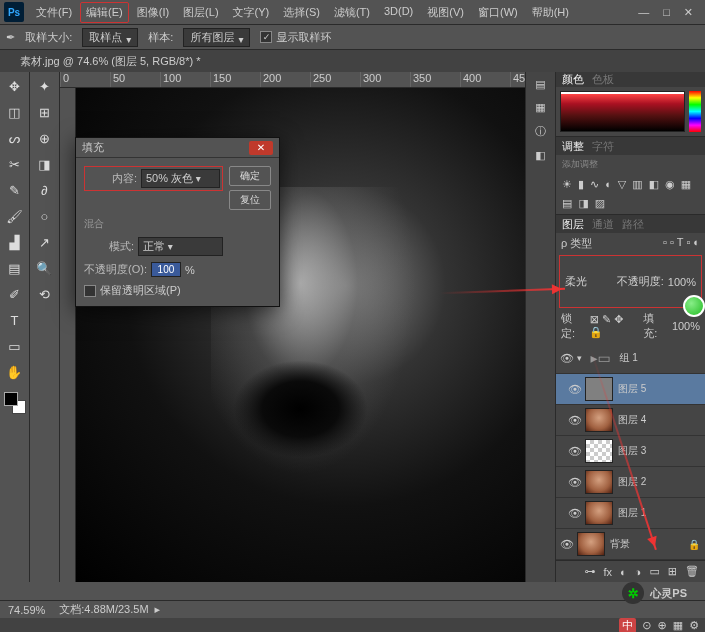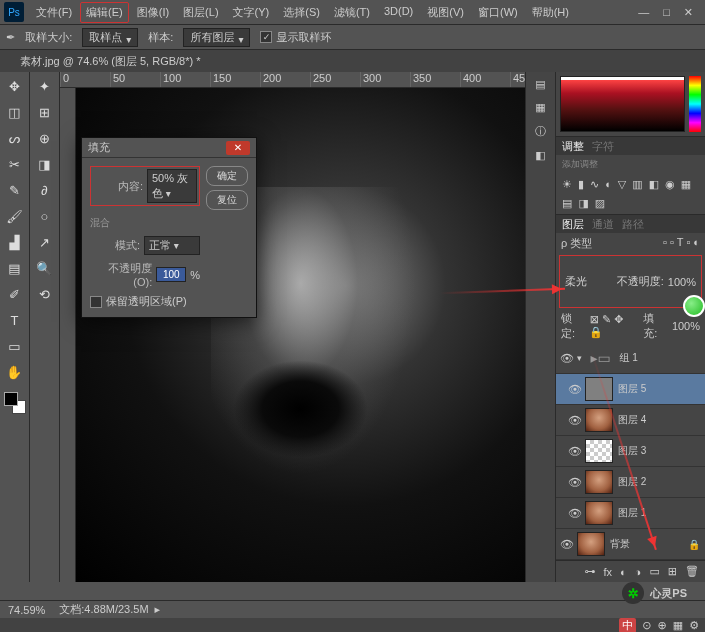--- a/index.html
+++ b/index.html
@@ -1,18 +1,18 @@
 <!DOCTYPE html>
 <html><head>
 <meta charset="utf-8">
 <style>
 *{margin:0;padding:0;box-sizing:border-box;font-family:"Microsoft YaHei",Arial,sans-serif;font-size:11px;color:#ccc;user-select:none}
 body{background:#535353;width:705px;height:632px;overflow:hidden;position:relative}
 .titlebar{height:24px;background:#535353;display:flex;align-items:center;padding:0 4px}
-.ps-logo{width:20px;height:20px;background:#001e36;color:#31a8ff;font-weight:normal;font-size:10px;display:flex;align-items:center;justify-content:center;border-radius:2px;margin-right:6px}
+.ps-logo{width:20px;height:20px;background:#001e36;color:#31a8ff;font-weight:bold;font-size:10px;display:flex;align-items:center;justify-content:center;border-radius:2px;margin-right:6px}
 .menu{display:flex;gap:2px}
 .menu span{padding:3px 6px;cursor:default}
 .menu span.hl{border:1px solid #c33;border-radius:2px;padding:2px 5px}
 .win-ctrl{margin-left:auto;display:flex;gap:14px;padding-right:8px;font-size:12px}
 .optbar{height:26px;background:#535353;border-top:1px solid #2a2a2a;border-bottom:1px solid #2a2a2a;display:flex;align-items:center;padding:0 6px;gap:10px}
 .dd{background:#3a3a3a;border:1px solid #222;padding:1px 6px;font-size:10px;display:inline-flex;align-items:flex-end;gap:4px}
 .chk{display:flex;align-items:center;gap:4px;font-size:10px}
 .chk .box{width:12px;height:12px;border:1px solid #888;display:flex;align-items:center;justify-content:center;font-size:9px;background:#333}
 .tabbar{height:22px;background:#424242;display:flex;align-items:center;padding-left:20px;font-size:10px;color:#aaa}
 .main{display:flex;height:510px}
@@ -52,33 +52,33 @@
 .layer.nested{padding-left:12px}
 .eye{width:12px;font-size:11px;color:#ccc}
 .thumb{width:28px;height:24px;background:#888;border:1px solid #222;flex-shrink:0}
 .thumb.gray{background:#808080}
 .thumb.face{background:radial-gradient(circle at 50% 40%,#d4a080 0%,#a06040 60%,#502010 100%)}
 .thumb.trans{background:repeating-conic-gradient(#ccc 0 25%,#fff 0 50%) 0 0/8px 8px}
 .thumb.folder{background:none;border:none;color:#999;font-size:14px;display:flex;align-items:center;justify-content:center}
 .lname{font-size:10px}
 .lock-ico{margin-left:auto;font-size:10px}
 .layer-foot{height:22px;border-top:1px solid #2a2a2a;display:flex;align-items:center;justify-content:flex-end;gap:8px;padding:0 6px;font-size:11px;color:#aaa}
-.dialog{position:absolute;left:81px;top:137px;width:176px;background:#535353;border:1px solid #111;box-shadow:0 4px 20px rgba(0,0,0,.6)}
+.dialog{position:absolute;left:75px;top:137px;width:205px;background:#535353;border:1px solid #111;box-shadow:0 4px 20px rgba(0,0,0,.6)}
 .dlg-title{height:20px;background:#535353;display:flex;align-items:center;padding:0 6px;font-size:10px;border-bottom:1px solid #333}
 .dlg-close{margin-left:auto;width:24px;height:14px;background:#c0392b;color:#fff;display:flex;align-items:center;justify-content:center;font-size:10px;border-radius:2px}
 .dlg-body{padding:8px;display:flex;gap:6px}
 .dlg-left{flex:1;display:flex;flex-direction:column;gap:6px;font-size:10px}
 .dlg-row{display:flex;align-items:center;gap:4px}
 .dlg-row label{min-width:50px;text-align:right;color:#bbb}
 .dlg-row.hl{border:1px solid #c33;padding:2px}
 .dlg-input{background:#3a3a3a;border:1px solid #222;padding:1px 4px;font-size:10px;flex:1}
 .dlg-input.blue{background:#3a5a9a;color:#fff;width:30px;flex:0 0 30px;text-align:center}
 .dlg-btns{display:flex;flex-direction:column;gap:4px}
-.dlg-btn{border:1px solid #888;border-radius:8px;padding:2px 10px;font-size:10px;background:#535353;text-align:center;color:#ddd}
-.subhdr{color:#999;font-size:10px;margin-top:4px}
+.dlg-btn{border:1px solid #888;border-radius:2px;padding:2px 10px;font-size:10px;background:#535353;text-align:center;color:#ddd}
+.subhdr{color:#999;font-size:10px;margin-top:20px}
 .arrow{position:absolute;pointer-events:none}
 .arrow1{left:440px;top:290px;width:125px;height:2px;background:linear-gradient(to right,transparent,#e33);transform:rotate(-2deg)}
 .arrow1::after{content:"";position:absolute;right:-2px;top:-4px;border:5px solid transparent;border-left:10px solid #e33}
 .arrow2{left:590px;top:350px;width:2px;height:210px;background:linear-gradient(to bottom,transparent,#e33);transform:rotate(-18deg);transform-origin:top}
 .arrow2::after{content:"";position:absolute;bottom:-2px;left:-4px;border:5px solid transparent;border-top:10px solid #e33}
 .status{position:absolute;bottom:14px;left:0;right:0;height:18px;background:#535353;border-top:1px solid #2a2a2a;display:flex;align-items:center;padding:0 8px;font-size:10px;color:#999}
 .taskbar{position:absolute;bottom:0;left:0;right:0;height:14px;background:#424242;display:flex;align-items:center;justify-content:flex-end;padding:0 6px;gap:6px;font-size:9px}
 .wm{position:absolute;right:18px;bottom:28px;display:flex;align-items:center;gap:6px;color:#222;font-size:15px;font-weight:bold;z-index:50}
 .wm-ico{width:22px;height:22px;border-radius:50%;background:#333;color:#0c0;display:flex;align-items:center;justify-content:center;font-size:13px}
 .green-dot{position:absolute;right:0;top:295px;width:22px;height:22px;border-radius:50%;background:radial-gradient(circle at 35% 35%,#8e8,#2b2);border:2px solid #fff;z-index:40}
@@ -177,20 +177,24 @@
   </div>
 
   <div class="collapse-col">
     <span>▤</span>
     <span>▦</span>
     <span>ⓘ</span>
     <span>◧</span>
   </div>
 
   <div class="right">
+    <div class="panel-hdr">
+        <span class="act">颜色</span>
+        <span class="ina">色板</span>
+      </div>
     <div class="color-panel">
       <div class="gradient-box"></div>
         <div class="hue-strip"></div>
     </div>
     <div class="adj-panel">
       <div class="panel-hdr">
           <span class="act">调整</span>
           <span class="ina">字符</span>
         </div>
       <div style="padding:3px 6px;font-size:9px;color:#888">添加调整</div>

